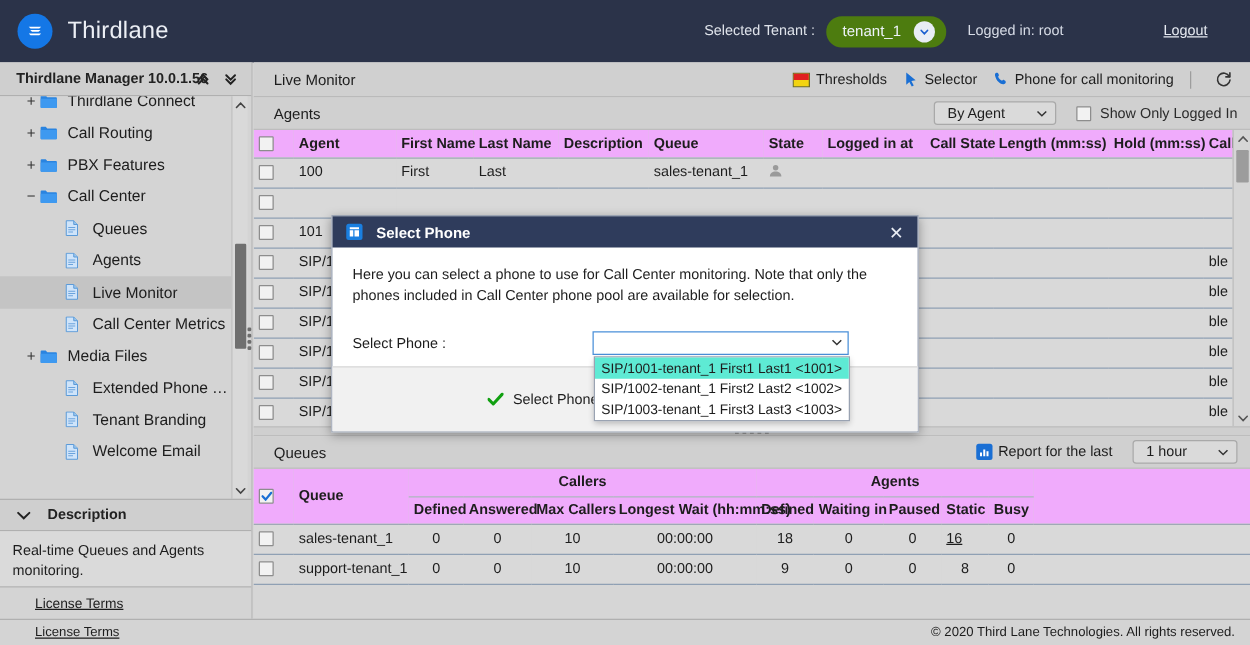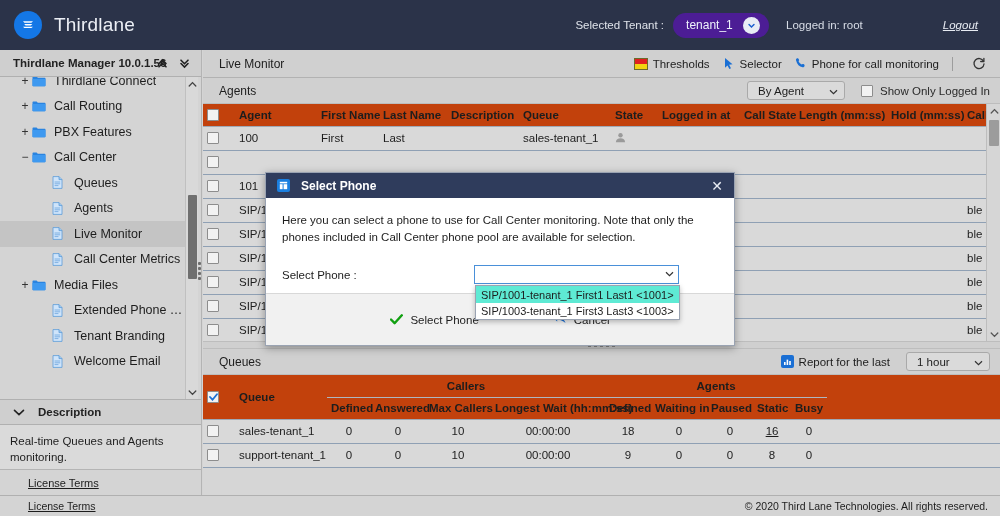--- a/index.html
+++ b/index.html
@@ -25,33 +25,33 @@
   .logo-circle svg { display:block; }
   .brand {
     color: #eceff5; font-size: 19px; margin-left: 12px; letter-spacing: .2px;
   }
   .topbar-right {
     position: absolute; right: 0; top: 0; height: 50px;
     display: flex; align-items: center;
   }
   .sel-tenant-label { color: #dfe3ea; font-size: 11.5px; margin-right: 9px; }
   .tenant-pill {
-    background: #4c1d95; border-radius: 13px; height: 25px; min-width: 96px;
+    background: #4d7c0f; border-radius: 13px; height: 25px; min-width: 96px;
     display: flex; align-items: center; padding: 0 5px 0 13px; gap: 10px;
   }
   .tenant-pill .tname { color: #eef3fb; font-size: 12px; }
   .tenant-chev {
     width: 17px; height: 17px; border-radius: 50%; background: #e8edf5;
     display: flex; align-items: center; justify-content: center;
   }
   .tenant-chev svg { display:block; }
   .logged-in { color: #d7dce6; font-size: 11.5px; margin-left: 17px; }
   .logout {
     color: #e7ebf2; font-size: 11.5px; text-decoration: underline;
-    margin-left: 80px; margin-right: 22px; cursor: pointer; font-style: italic;
+    margin-left: 80px; margin-right: 34px; cursor: pointer;
   }
 
   
   .sidebar {
     position: absolute; left: 0; top: 50px; width: 202px; height: 445px;
     background: #d4d4d4; border-right: 1px solid #b4b4b4;
   }
   .sb-header {
     height: 27px; background: #cfcfcf; border-bottom: 1px solid #b0b0b0;
     display: flex; align-items: center; position: relative;
@@ -149,21 +149,21 @@
   .dd .arr { margin-left: 14px; }
   .ckline { display:flex; align-items:center; gap:7px; font-size: 11.5px; cursor:pointer;}
   .ckbox {
     width: 12px; height: 12px; border: 1px solid #8d8d8d; background: #f2f2f2; border-radius: 1px;
     display:flex; align-items:center; justify-content:center;
   }
   .ckbox.checked { }
 
   table.grid { width: 100%; border-collapse: collapse; table-layout: fixed; }
   .grid thead th {
-    background: #c2410c; border-bottom: 1px solid #9fa9b5;
+    background: #f0abfc; border-bottom: 1px solid #9fa9b5;
     font-size: 11.5px; font-weight: bold; color: #1d1d1d; text-align: left;
     height: 22px; padding: 0 4px; white-space: nowrap;
   }
   .grid tbody td {
     height: 24px; font-size: 11.5px; color: #1d1d1d; padding: 0 4px;
     border-bottom: 1px solid #8fa0b4; background: #d9d9d9; white-space: nowrap;
   }
   .agents-body { position:absolute; left:0; top:26px; right:0; bottom:0; overflow:hidden; }
   .agents-scroll {
     position:absolute; right:0; top:26px; bottom: 0; width: 14px; background:#d6d6d6;
@@ -775,21 +775,21 @@
                 <span class="ckbox"></span>
               </td>
               <td>sales-tenant_1</td>
               <td style="text-align: center;">0</td>
               <td style="text-align: center;">0</td>
               <td style="text-align: center;">10</td>
               <td style="text-align: center;">00:00:00</td>
               <td style="text-align: center;">18</td>
               <td style="text-align: center;">0</td>
               <td style="text-align: center;">0</td>
-              <td style="text-align: center; text-decoration: underline;">16</td>
+              <td style="text-align: left; text-decoration: underline;">16</td>
               <td style="text-align: center;">0</td>
               <td></td>
             </tr>
             <tr>
               <td>
                 <span class="ckbox"></span>
               </td>
               <td>support-tenant_1</td>
               <td style="text-align: center;">0</td>
               <td style="text-align: center;">0</td>
@@ -832,20 +832,21 @@
         <span class="field-label">Select Phone  :</span>
         <span class="combo">
           <span style="position:absolute;left:5px;font-size:11.5px"></span>
           <span class="arr">
             <svg width="9" height="6" viewBox="0 0 9 6">
                 <path d="M1 1.2l3.5 3.4L8 1.2" stroke="#333" stroke-width="1.2" fill="none"></path>
               </svg>
           </span>
           <div class="dropdown" id="phone-dropdown">
               <div class="dd-opt hl">SIP/1001-tenant_1 First1 Last1 &lt;1001&gt;</div>
+              <div class="dd-opt">SIP/1002-tenant_1 First2 Last2 &lt;1002&gt;</div>
               <div class="dd-opt">SIP/1003-tenant_1 First3 Last3 &lt;1003&gt;</div>
             </div>
         </span>
       </div>
     </div>
     <div class="modal-foot">
       <span class="mbtn">
         <span style="line-height:0">
           <svg width="13" height="11" viewBox="0 0 13 11">
               <path d="M1 5.5L4.6 9.2 11.8 1.3" stroke="#11a011" stroke-width="2.4" fill="none" stroke-linecap="round" stroke-linejoin="round"></path>

